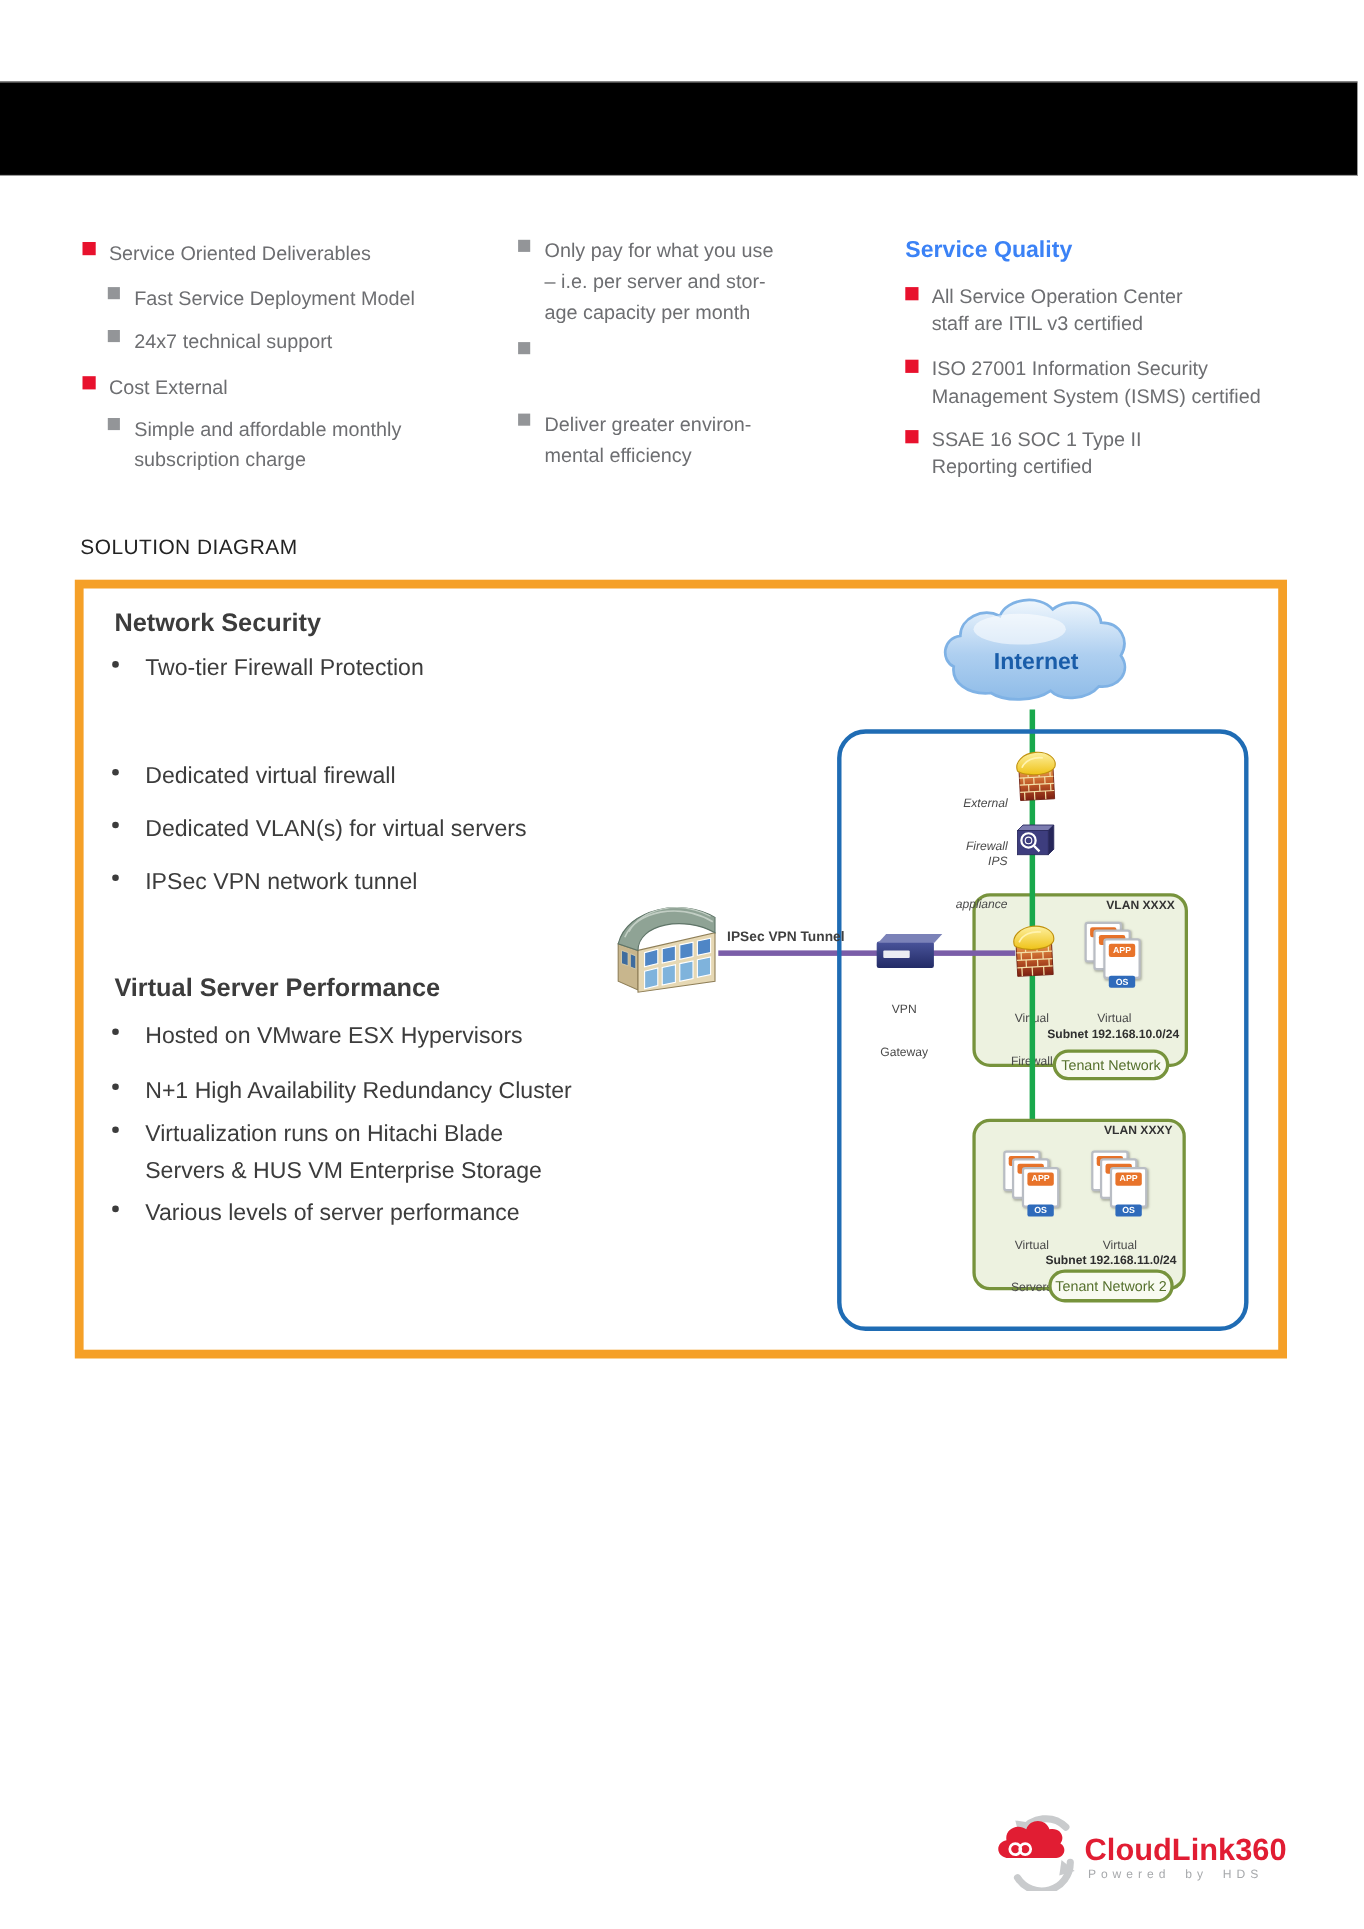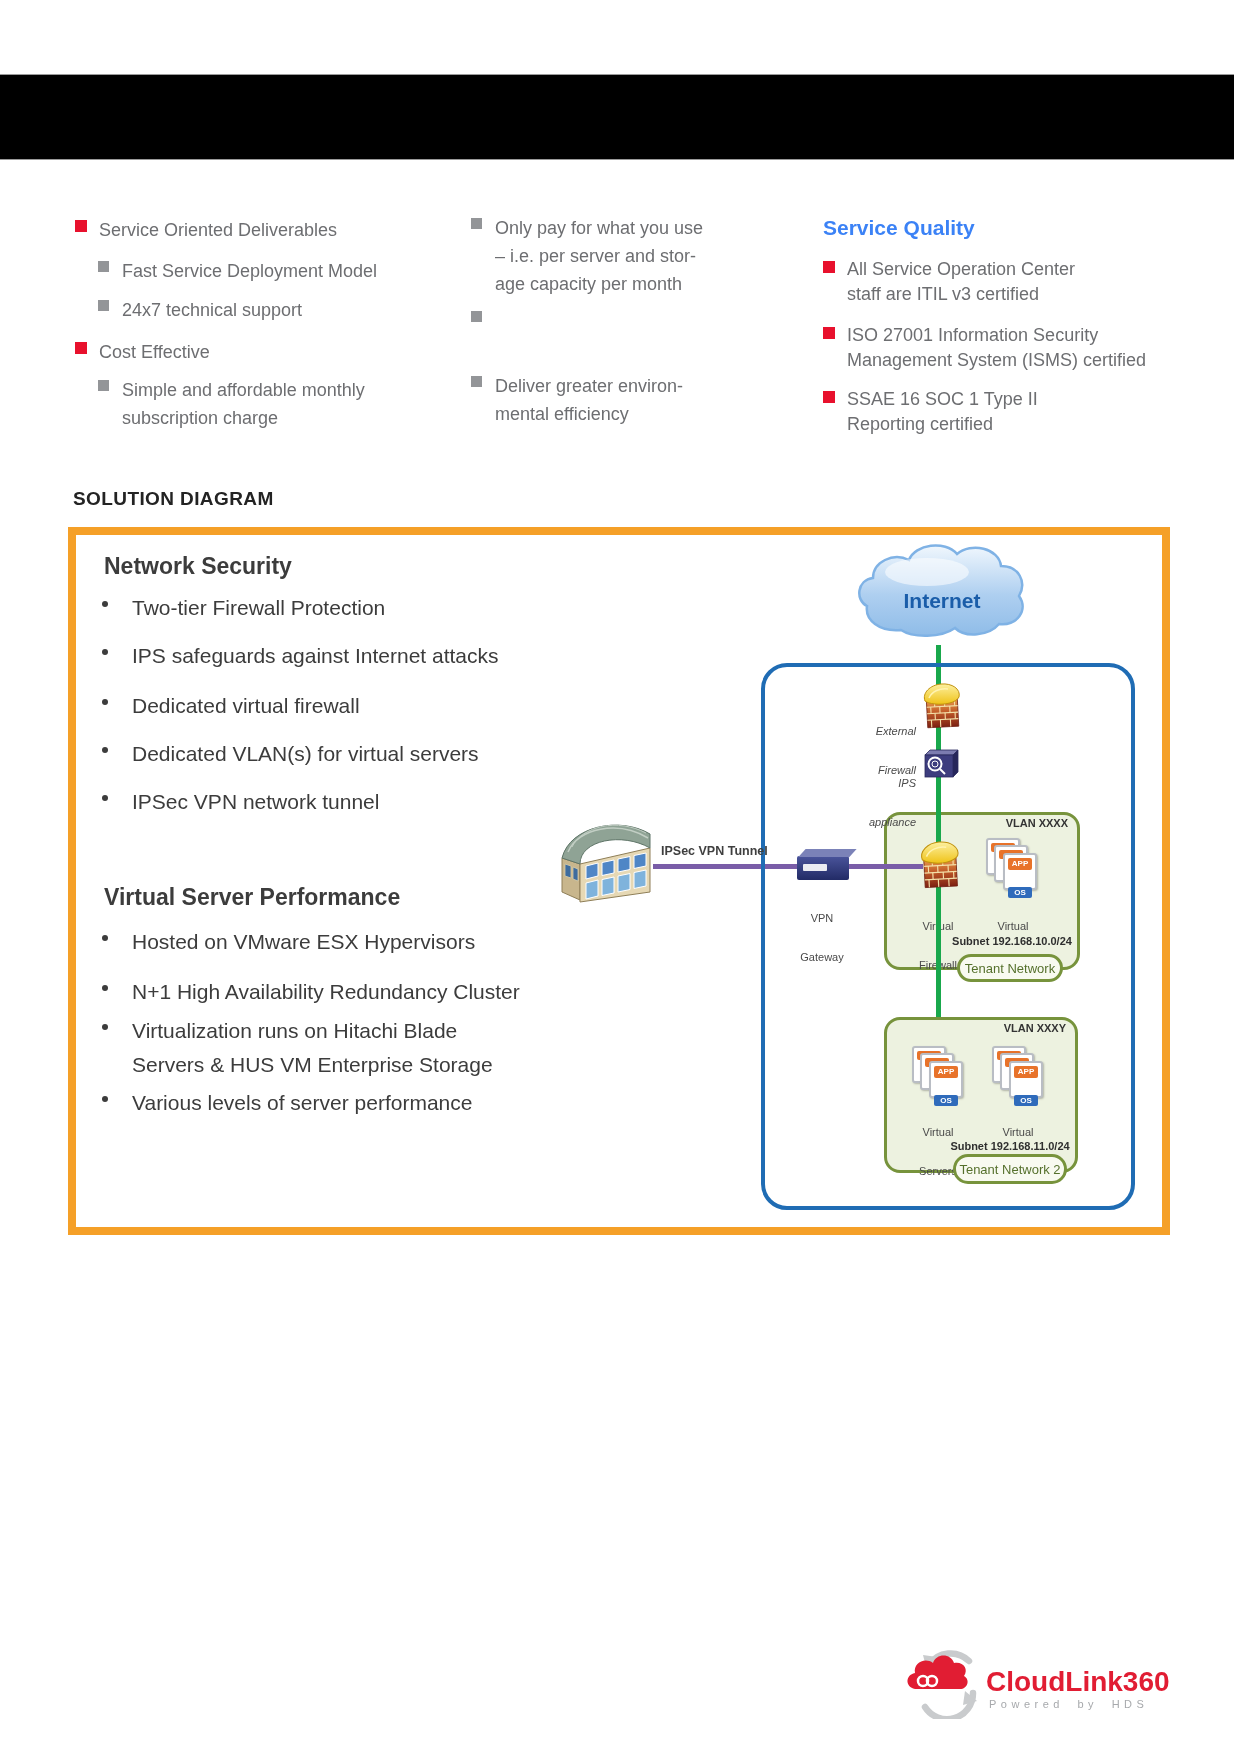--- a/index.html
+++ b/index.html
@@ -14,21 +14,21 @@
   
   .fitem{position:absolute;}
   .sq{position:absolute;left:0;top:4px;width:11px;height:11px;background:#939598;}
   .sq.red{width:12px;height:12px;background:#E8112D;}
   .ftext{margin-left:24px;}
   .ftext.ind2{margin-left:24px;}
   .fl{white-space:pre;line-height:28px;color:#6D6E71;font-size:18px;}
   .lh25 .fl{line-height:25px;}
   .sq-heading{font-size:21px;font-weight:bold;color:#3b82f6;}
 
-  .sec-title{font-size:19px;font-weight:bold;color:#232323;letter-spacing:.4px;text-align:right;}
+  .sec-title{font-size:19px;font-weight:normal;color:#232323;letter-spacing:.4px;text-align:right;}
 
   
   .dbox{position:absolute;left:68px;top:527px;width:1102px;height:708px;
         border:8px solid #F5A028;box-sizing:border-box;background:#fff;}
 
   .dtitle{font-size:23px;font-weight:bold;color:#3c3c3c;white-space:pre;}
   .dli{position:absolute;}
   .dot{position:absolute;left:2px;top:10px;width:6px;height:6px;border-radius:50%;background:#3c3c3c;}
   .dtext{display:block;margin-left:32px;font-size:21px;line-height:34px;color:#3c3c3c;white-space:pre;}
 
@@ -131,21 +131,21 @@
   </div>
   <div class="fitem" style="left:98px;top:296px">
     <span class="sq"></span>
     <div class="ftext ind2">
         <div class="fl">24x7 technical support</div>
       </div>
   </div>
   <div class="fitem" style="left:75px;top:338px">
     <span class="sq red"></span>
     <div class="ftext">
-        <div class="fl">Cost Effective</div>
+        <div class="fl">Cost External</div>
       </div>
   </div>
   <div class="fitem" style="left:98px;top:376px">
     <span class="sq"></span>
     <div class="ftext ind2">
       <div class="fl">Simple and affordable monthly</div>
       <div class="fl">subscription charge</div>
     </div>
   </div>
 
@@ -193,24 +193,20 @@
 
   <div class="abs sec-title" style="left:73px;top:488px">SOLUTION DIAGRAM</div>
 
   <div class="dbox"></div>
 
   <div class="abs dtitle" style="left:104px;top:553px">Network Security</div>
 
   <div class="dli" style="left:100px;top:591px">
     <span class="dot"></span>
     <span class="dtext">Two-tier Firewall Protection</span>
-    </div>
-  <div class="dli" style="left:100px;top:639px">
-    <span class="dot"></span>
-    <span class="dtext">IPS safeguards against Internet attacks</span>
     </div>
   <div class="dli" style="left:100px;top:689px">
     <span class="dot"></span>
     <span class="dtext">Dedicated virtual firewall</span>
     </div>
   <div class="dli" style="left:100px;top:737px">
     <span class="dot"></span>
     <span class="dtext">Dedicated VLAN(s) for virtual servers</span>
     </div>
   <div class="dli" style="left:100px;top:785px">

